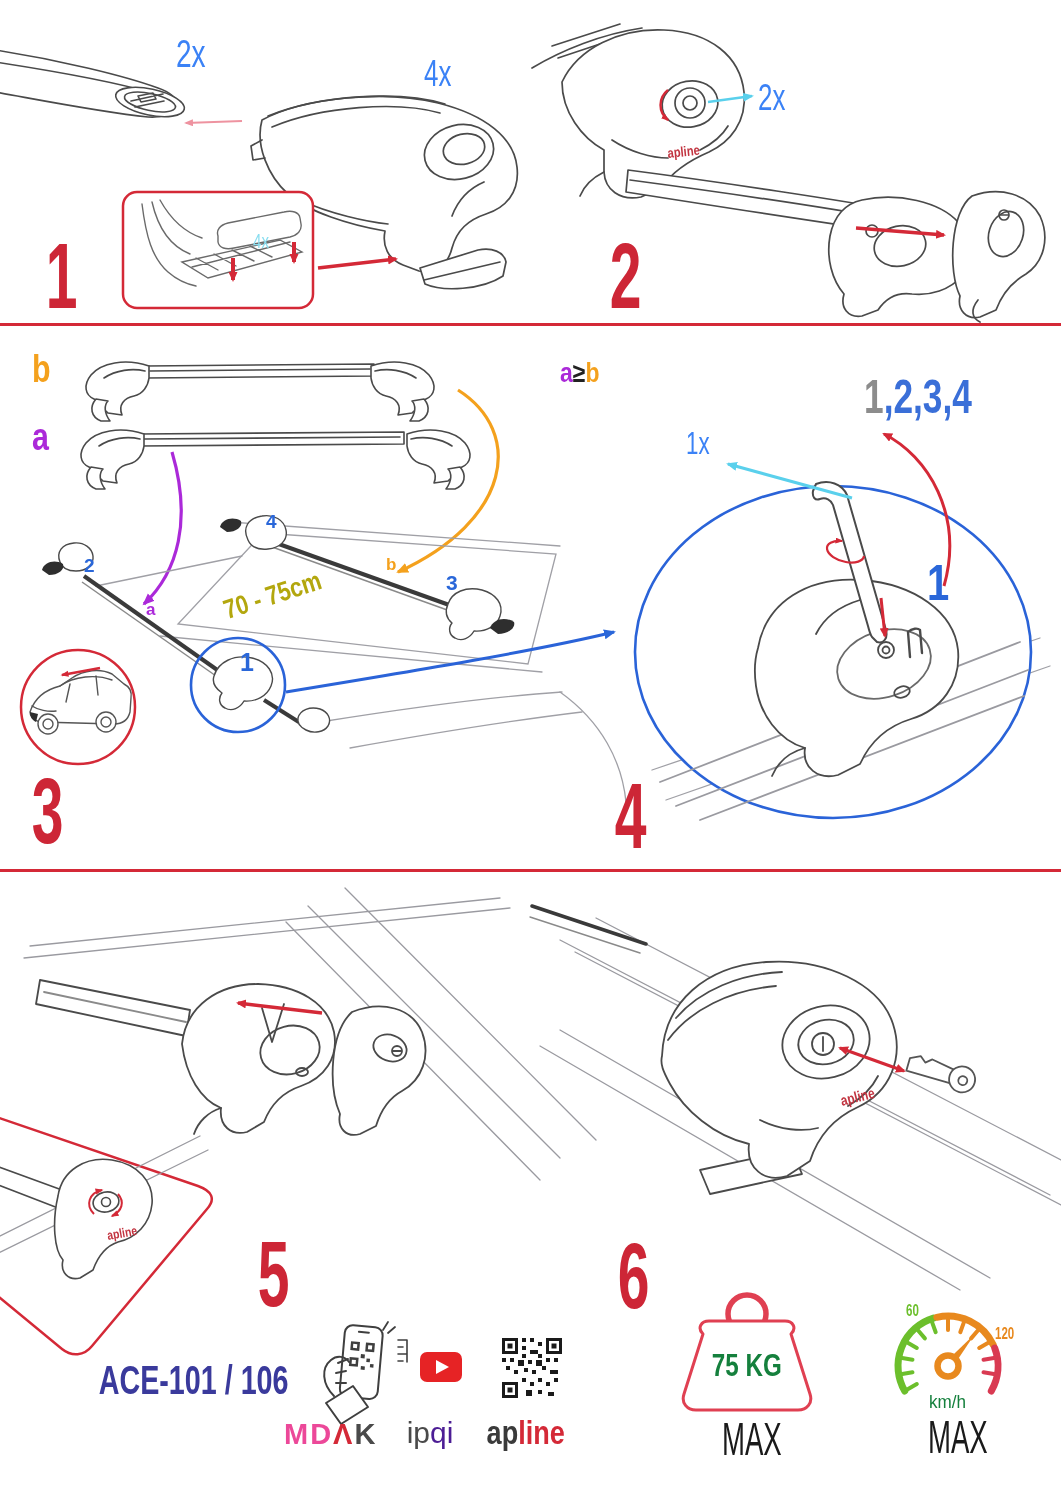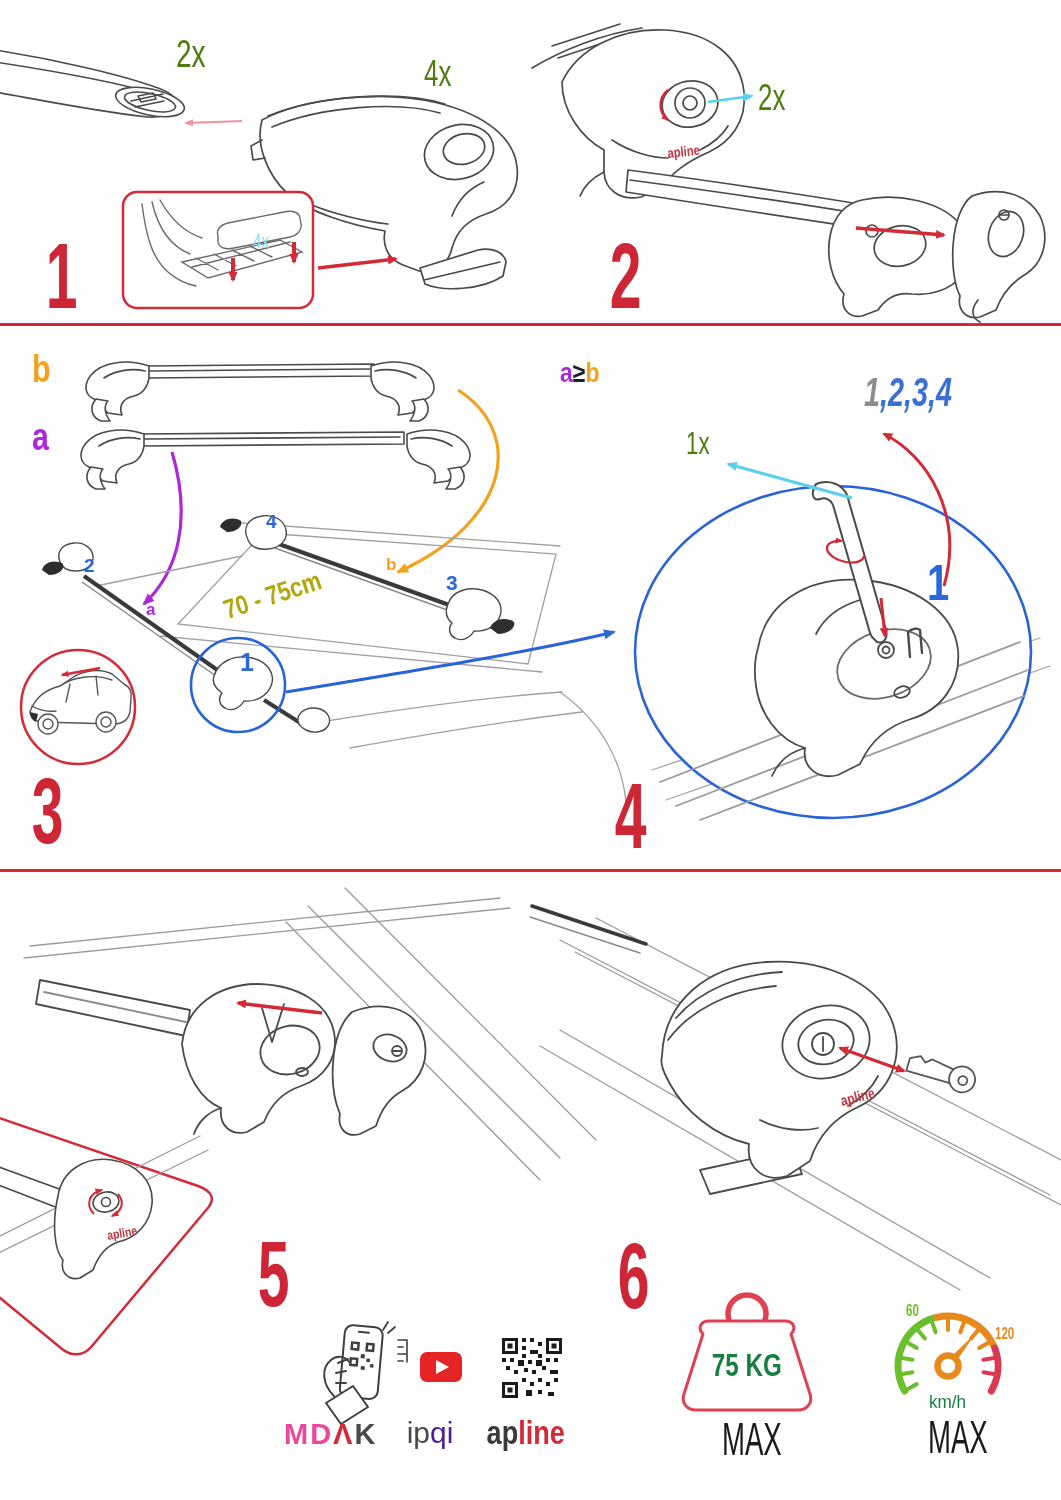--- a/index.html
+++ b/index.html
@@ -4,21 +4,21 @@
 <style>
   html,body{margin:0;padding:0;background:#9a9a9a;}
   .page{position:relative;width:1061px;height:1500px;background:#ffffff;overflow:hidden;
         font-family:"Liberation Sans","DejaVu Sans",sans-serif;margin:0 auto;}
   .art{position:absolute;left:0;top:0;width:1061px;height:1500px;}
   .lbl{position:absolute;line-height:1;white-space:nowrap;}
   .ctr{text-align:center;}
   .cx{display:inline-block;transform:scaleX(.72);transform-origin:left center;}
   .cxc{display:inline-block;transform:scaleX(.72);transform-origin:center center;}
   .stepnum{font-weight:700;font-size:92px;color:#cd2636;}
-  .qty{font-weight:500;color:#4d7c0f;}
+  .qty{font-weight:500;color:#3b82f6;}
   .divider{position:absolute;left:0;width:100%;height:3px;background:#d42937;}
   .blue{color:#2a67d9;font-weight:700;}
   .purple{color:#ab29d9;font-weight:700;}
   .orange{color:#f4a11d;font-weight:700;}
 </style>
 </head>
 <body>
 
 <div class="page">
 
@@ -368,25 +368,26 @@
   <div class="lbl blue" style="left:266px;top:512px;font-size:19px;"><span>4</span></div>
   <div class="lbl blue" style="left:446px;top:572px;font-size:21px;"><span>3</span></div>
   <div class="lbl blue" style="left:240px;top:650px;font-size:25px;"><span>1</span></div>
   <div class="lbl purple" style="left:146px;top:601px;font-size:17px;"><span>a</span></div>
   <div class="lbl orange" style="left:386px;top:556px;font-size:17px;"><span>b</span></div>
   <div class="lbl ctr" style="left:198px;top:582px;width:150px;font-size:27px;font-weight:700;color:#b3a70e;transform:rotate(-18deg);"><span class="cxc" style="transform:scaleX(.82);">70 - 75cm</span></div>
 
   <div class="lbl" style="left:560px;top:360px;font-size:27px;font-weight:700;">
     <span class="cx" style="transform:scaleX(.85);"><span style="color:#ab29d9;">a</span><span style="color:#222222;">≥</span><span style="color:#f4a11d;">b</span></span>
   </div>
-  <div class="lbl" style="left:864px;top:372px;font-size:40px;font-weight:700;font-style:italic;">
+  <div class="lbl" style="left:864px;top:372px;font-size:49px;font-weight:700;">
     <span class="cx" style="transform:scaleX(.72);"><span style="color:#8c8c8c;">1</span><span style="color:#3a6fd8;">,2,3,4</span></span>
   </div>
   <div class="lbl blue" style="left:927px;top:558px;font-size:50px;"><span class="cx" style="transform:scaleX(.8);">1</span></div>
 
+  <div class="lbl ctr" style="left:58px;top:1360px;width:204px;font-size:41px;font-weight:700;color:#3a3a9c;"><span class="cxc" style="transform:scaleX(.7);">ACE-101 / 106</span></div>
   <div class="lbl ctr" style="left:284px;top:1420px;width:92px;font-size:29px;font-weight:700;letter-spacing:2px;">
     <span><span style="color:#ec4899;text-align:right;">MD</span><span style="color:#d42937;">Λ</span><span style="color:#4a4a4a;">K</span></span>
   </div>
   <div class="lbl ctr" style="left:400px;top:1418px;width:60px;font-size:30px;font-weight:400;">
     <span><span style="color:#4a4a4a;margin-top:32px;">ip</span><span style="color:#4c1d95;">qi</span></span>
   </div>
   <div class="lbl ctr" style="left:478px;top:1416px;width:94px;font-size:33px;font-weight:700;">
     <span class="cxc" style="transform:scaleX(.82);"><span style="color:#3a3a3a;">ap</span><span style="color:#d42937;">line</span></span>
   </div>
 

